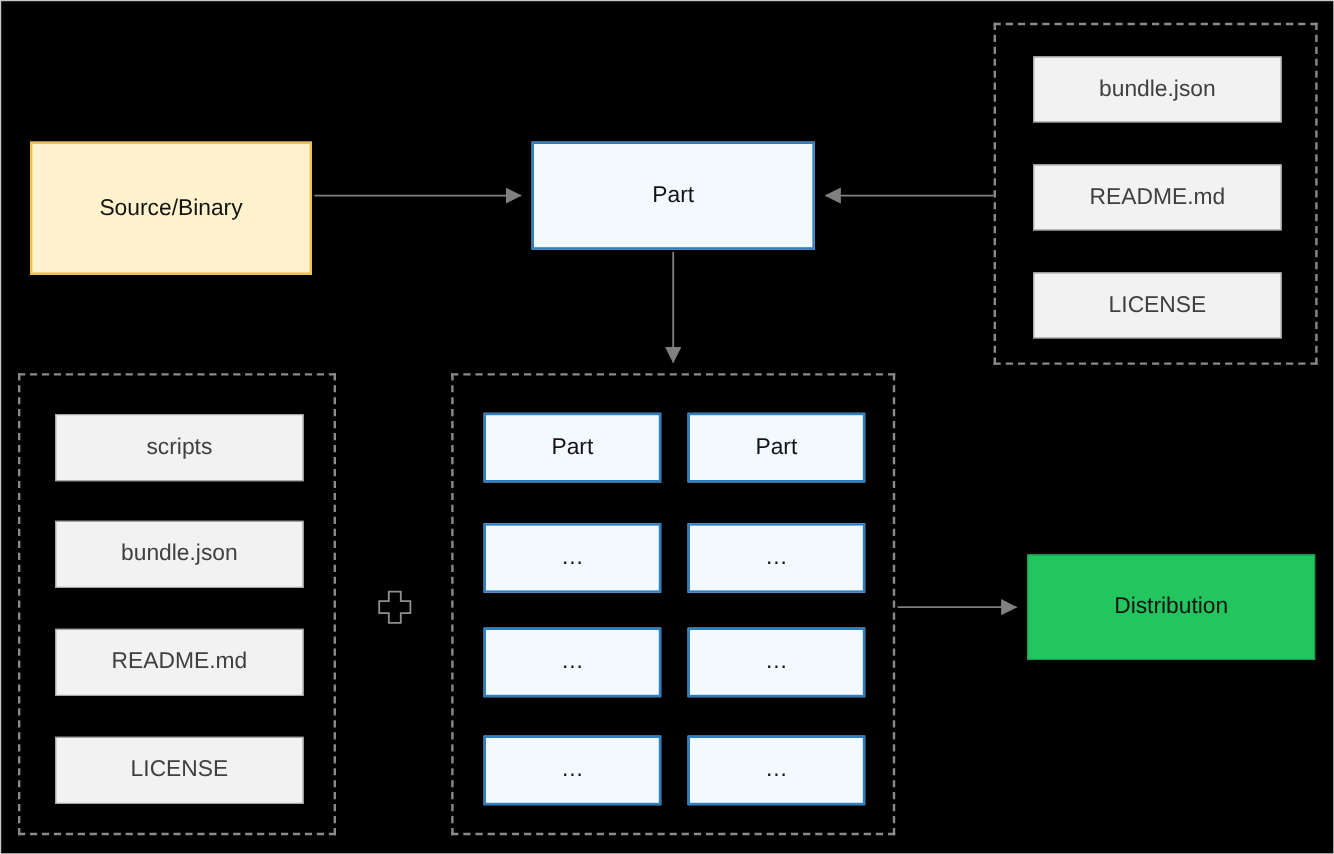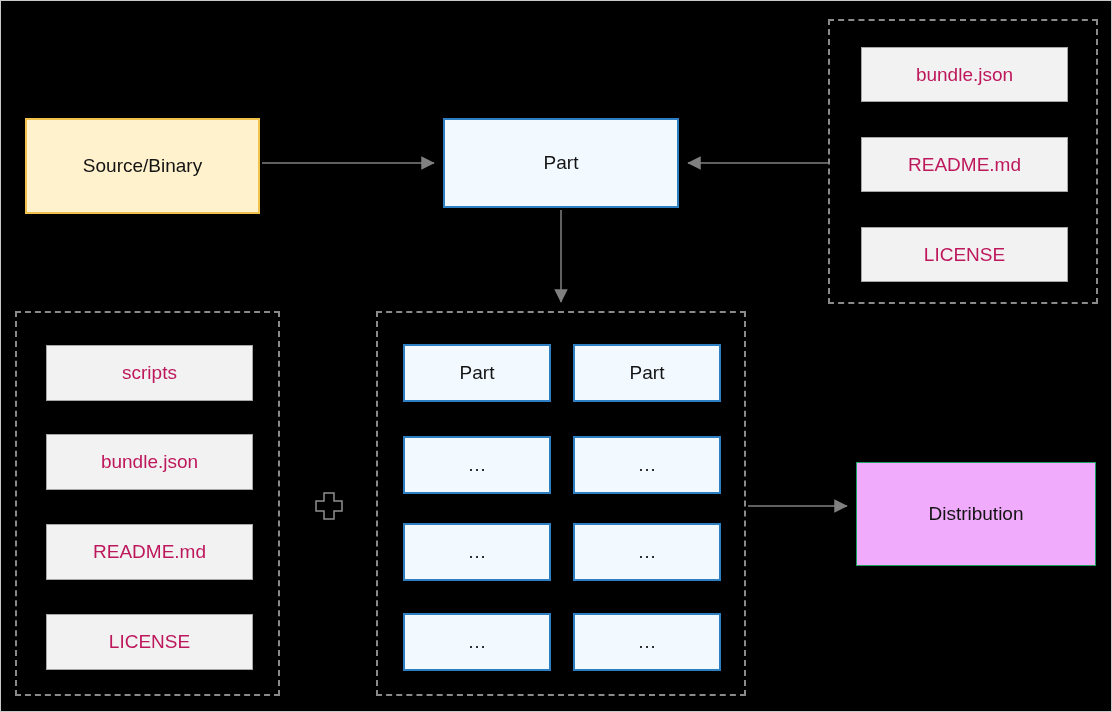--- a/index.html
+++ b/index.html
@@ -27,32 +27,32 @@
     position: absolute;
     display: flex;
     align-items: center;
     justify-content: center;
     box-sizing: border-box;
     font-size: 19px;
     color: #141414;
     text-align: center;
   }
   .node-source {
-    left: 24px; top: 117px; width: 235px; height: 96px;
+    left: 24px; top: 117px; width: 235px; height: 111px;
     background: #FFF2CC;
     border: 2px solid #F0C24B;
   }
   .node-part-main {
     left: 442px; top: 117px; width: 236px; height: 90px;
     background: #F3FAFF;
     border: 2px solid #2E7FC2;
   }
   .node-distribution {
-    left: 855px; top: 461px; width: 240px; height: 104px;
-    background: #f0abfc;
+    left: 855px; top: 461px; width: 240px; height: 88px;
+    background: #22c55e;
     border: 1px solid #1CA05F;
   }
   .group {
     position: absolute;
     box-sizing: border-box;
     border: 2px dashed #8a8a8a;
     background: transparent;
   }
   .group-right  { left: 827px; top: 18px;  width: 270px; height: 285px; }
   .group-left   { left: 14px;  top: 310px; width: 265px; height: 385px; }
@@ -60,21 +60,21 @@
   .file-box {
     position: absolute;
     box-sizing: border-box;
     display: flex;
     align-items: center;
     justify-content: center;
     width: 207px; height: 55px;
     background: #F2F2F2;
     border: 1px solid #A6A6A6;
     font-size: 19px;
-    color: #be185d;
+    color: #404040;
   }
   .group-right .file-box { left: 31px; }
   .group-right .fb-0 { top: 26px; }
   .group-right .fb-1 { top: 116px; }
   .group-right .fb-2 { top: 206px; }
   .group-left .file-box { left: 29px; height: 56px; text-align: center; }
   .group-left .fb-0 { top: 32px; }
   .group-left .fb-1 { top: 121px; }
   .group-left .fb-2 { top: 211px; }
   .group-left .fb-3 { top: 301px; }

